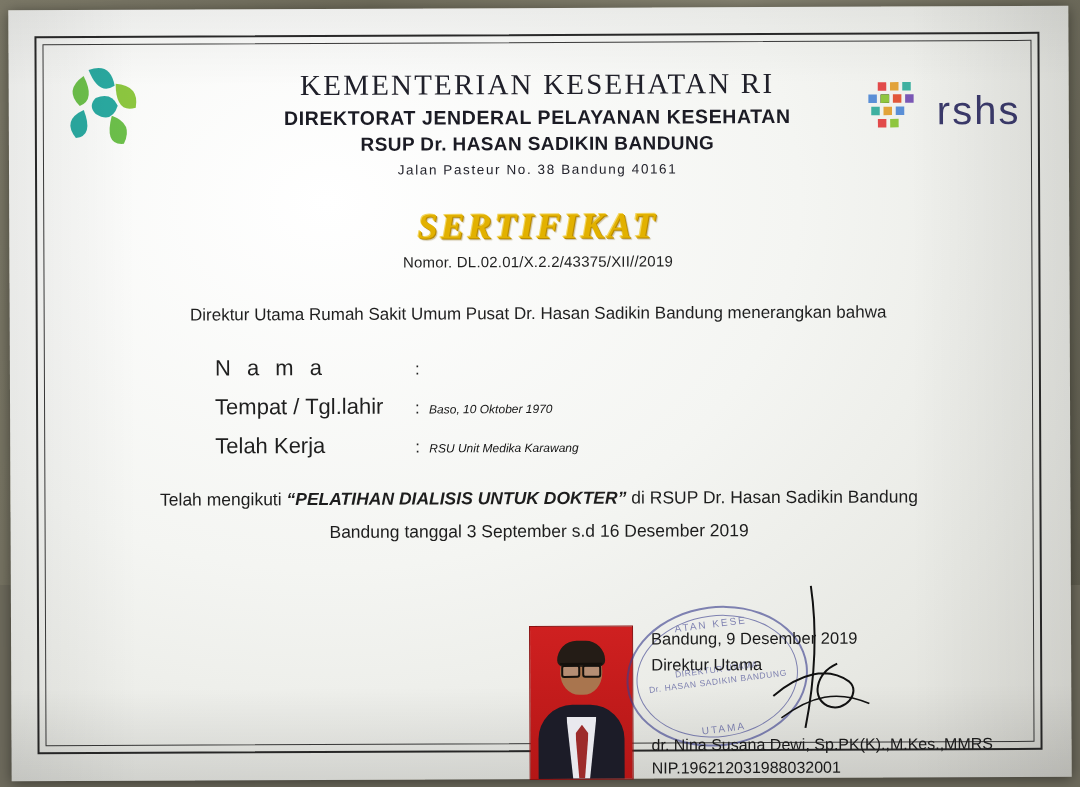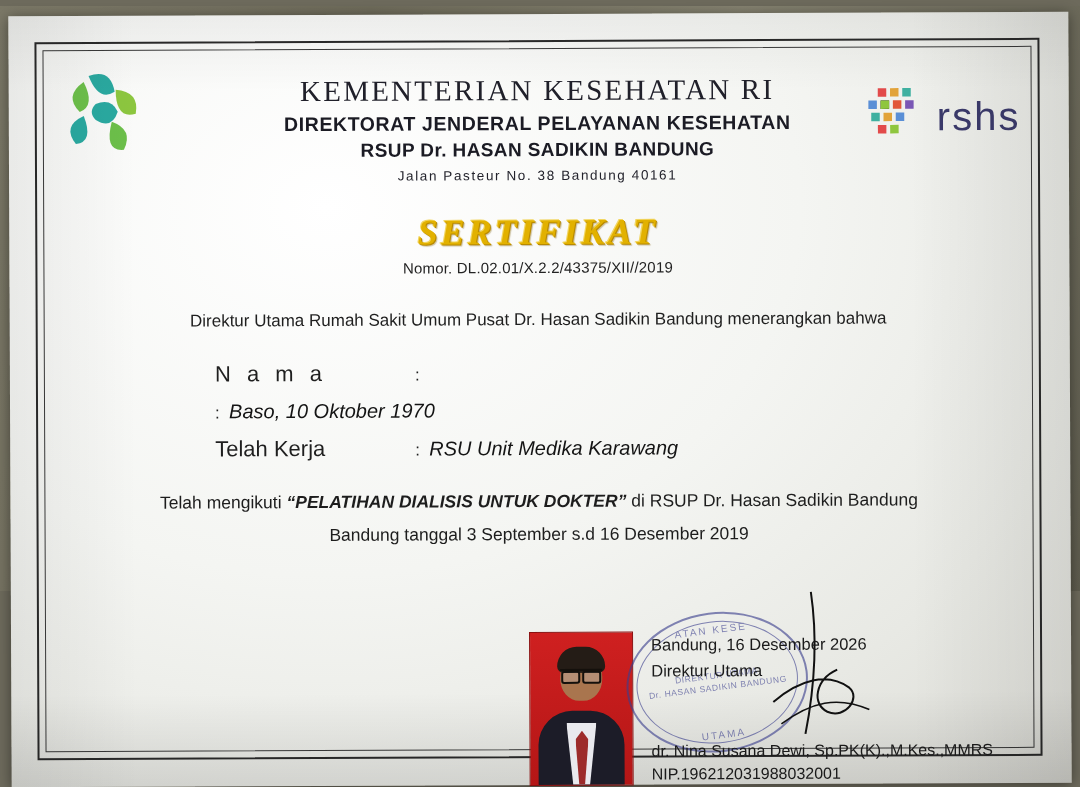--- a/index.html
+++ b/index.html
@@ -14,21 +14,20 @@
     font-family: "Liberation Sans", sans-serif;
   }
 
   
   #photo {
     position: absolute;
     left: 0; top: 0;
     width: 1080px; height: 585px;
     background:
       linear-gradient(105deg, #7b7867 0%, #6f6c5b 30%, #868371 60%, #5f5d4f 100%);
-    margin-top: 6px;
   }
   #paper {
     position: absolute;
     left: 10px; top: 8px;
     width: 1060px; height: 771px;
     background:
       radial-gradient(ellipse at 30% 25%, #ffffff 0%, #f4f5f2 45%, #e8e9e4 75%, #dcdcd6 100%);
     box-shadow: 0 2px 14px rgba(0,0,0,0.45);
     transform: rotate(-0.25deg);
   }
@@ -170,21 +169,21 @@
   }
   .field-label.spaced { letter-spacing: 5px; }
   .field-colon {
     width: 14px;
     font-size: 17px;
     color: #1f1f1f;
   }
   .field-value {
     font-family: "Liberation Sans", sans-serif;
     font-style: italic;
-    font-size: 20px;
+    font-size: 12px;
     color: #141414;
   }
   .field-value.big {
     font-weight: bold;
     font-size: 23px;
   }
 
   .body-line {
     margin-top: 30px;
     text-align: center;
@@ -396,20 +395,21 @@
       <div class="nomor">Nomor. DL.02.01/X.2.2/43375/XII//2019</div>
 
       <div class="intro">Direktur Utama Rumah Sakit Umum Pusat  Dr. Hasan Sadikin Bandung menerangkan bahwa</div>
 
       <div class="fields">
         <div class="field-row">
           <span class="field-label spaced">N a m a</span>
           <span class="field-colon">:</span>
         </div>
         <div class="field-row">
+          <span class="field-label">Tempat / Tgl.lahir</span>
           <span class="field-colon">:</span>
           <span class="field-value">Baso, 10 Oktober 1970</span>
         </div>
         <div class="field-row">
           <span class="field-label">Telah Kerja</span>
           <span class="field-colon">:</span>
           <span class="field-value">RSU Unit Medika Karawang</span>
         </div>
       </div>
 
@@ -437,21 +437,21 @@
           <div class="bot-txt">UTAMA</div>
         </div>
 
         <svg id="signature-ink" viewBox="0 0 160 160" aria-hidden="true">
           <path d="M70 8 C 76 50, 74 100, 64 150" stroke="#111" stroke-width="2" fill="none"></path>
           <path d="M32 118 C 58 96, 86 88, 108 104 C 120 114, 104 136, 86 128 C 70 120, 74 96, 96 86" stroke="#111" stroke-width="2" fill="none"></path>
           <path d="M40 140 C 70 118, 96 112, 128 126" stroke="#111" stroke-width="1.6" fill="none"></path>
         </svg>
 
         <div id="sign-text">
-          <div>Bandung,  16 Desember 2026</div>
+          <div>Bandung,  9 Desember 2019</div>
           <div>Direktur Utama</div>
         </div>
 
         <div id="signer">
           <div>dr. Nina Susana Dewi, Sp.PK(K).,M.Kes.,MMRS</div>
           <div>NIP.196212031988032001</div>
         </div>
 
       </div>
 

